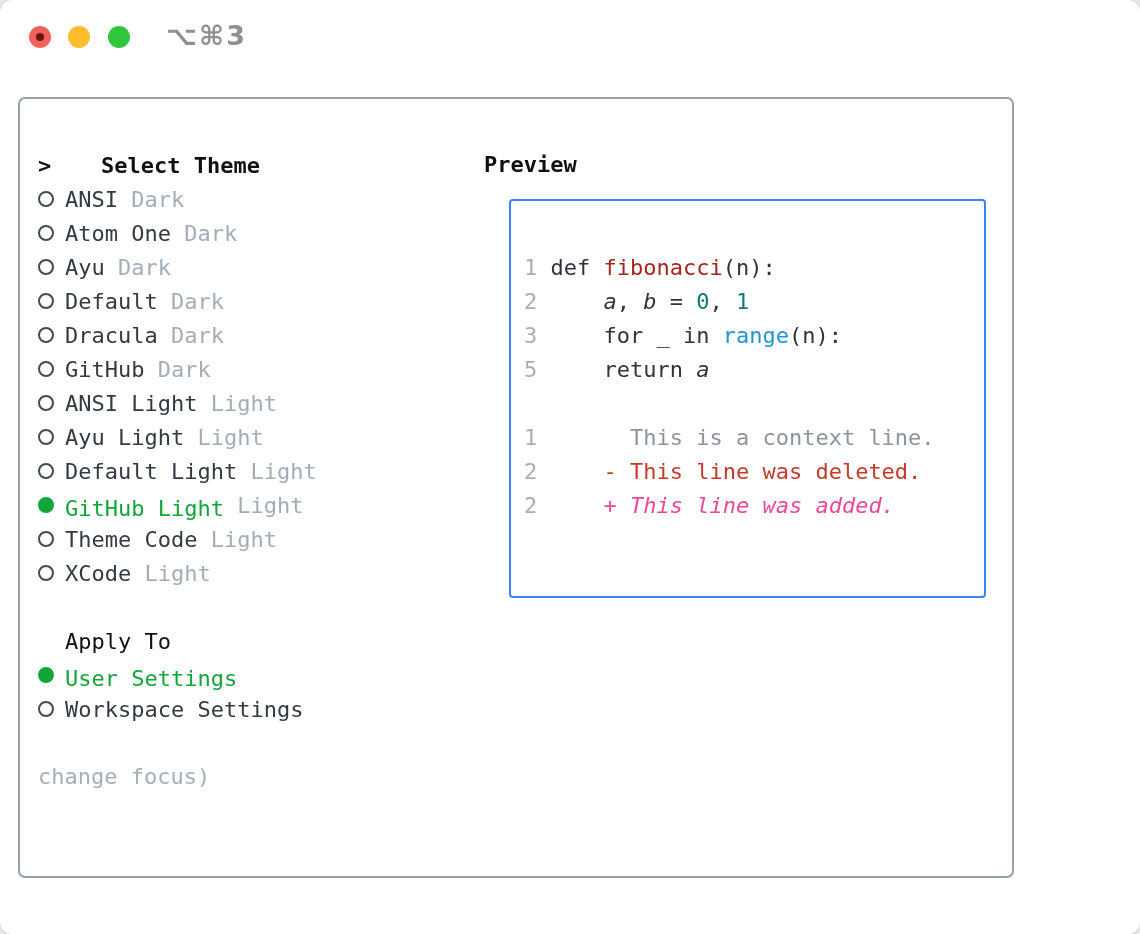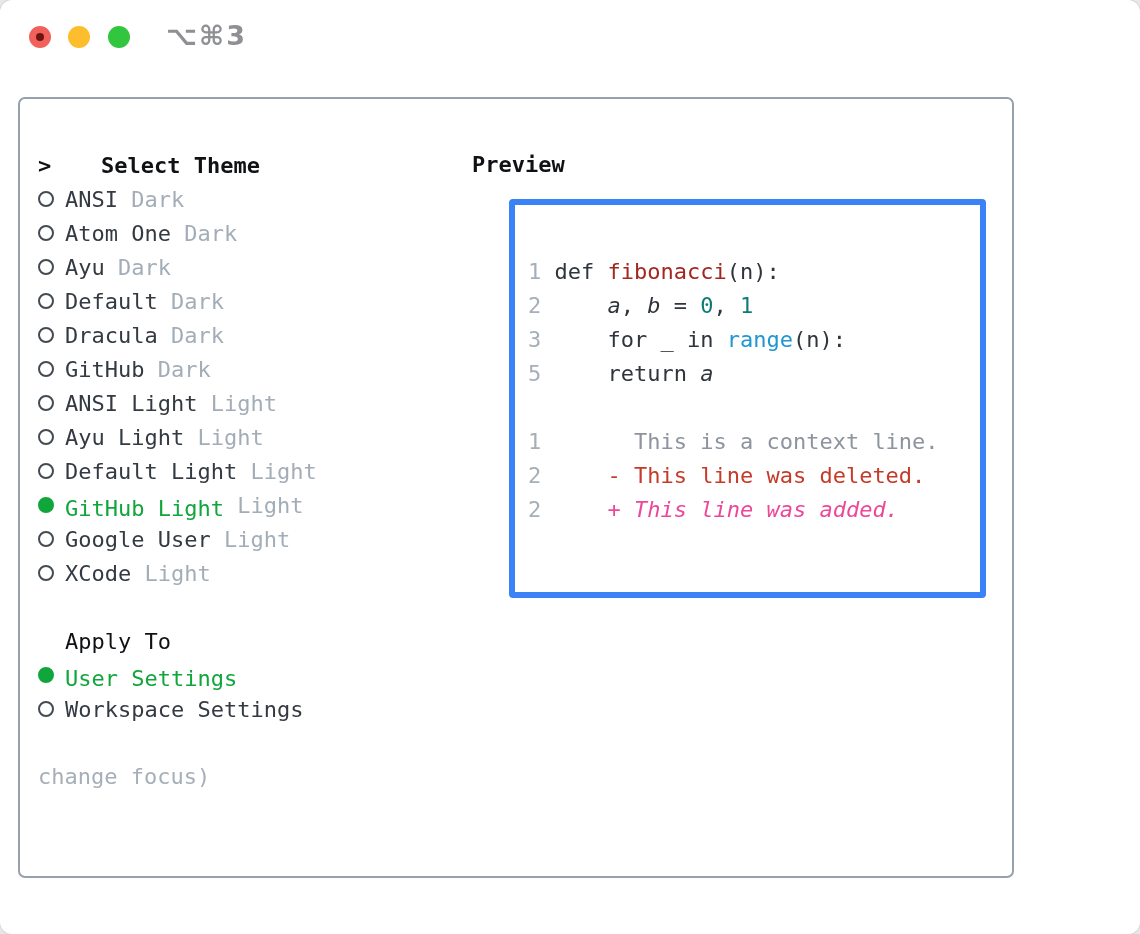--- a/index.html
+++ b/index.html
@@ -43,25 +43,25 @@
   .radio { width: 12px; height: 12px; border-radius: 50%; border: 2px solid #434a52; box-sizing: content-box; }
   .radio.sel { background: #10a63b; border-color: #10a63b; }
   .hdr { font-weight: bold; color: #0f1114; margin-left: 36px; }
   .subhdr { color: #0f1114; }
   .lbl { color: #343a42; }
   .lbl.green { color: #10a63b; margin-top: 7px; }
   .variant { color: #a3adb8; }
   .hint { color: #a6afb9; height: 34px; line-height: 34px; white-space: pre; }
 
   
-  .preview-title { position: absolute; left: 472px; top: 148px; height: 34px; line-height: 34px; font-size: 22px; font-weight: bold; color: #0f1114; }
+  .preview-title { position: absolute; left: 484px; top: 148px; height: 34px; line-height: 34px; font-size: 22px; font-weight: bold; color: #0f1114; }
   .preview-box {
     position: absolute; left: 509px; top: 199px;
     width: 477px; height: 399px;
-    border: 6px solid #3b82f6; border-radius: 4px;
+    border: 2px solid #3b82f6; border-radius: 4px;
     box-sizing: border-box; background: #ffffff;
     padding: 50px 6px 0 13px; overflow: hidden;
   }
   .code-line { height: 34px; line-height: 34px; font-size: 22px; white-space: pre; }
   .seg { white-space: pre; }
   .ln   { color: #a6aeb8; }
   .k    { color: #2f353c; }
   .fn   { color: #a3261f; }
   .num  { color: #0e7c74; }
   .call { color: #2095d2; }
@@ -91,21 +91,21 @@
       <div class="row"><span class="marker"><span class="radio"></span></span><span class="lbl">ANSI</span><span class="variant"> Dark</span></div>
       <div class="row"><span class="marker"><span class="radio"></span></span><span class="lbl">Atom One</span><span class="variant"> Dark</span></div>
       <div class="row"><span class="marker"><span class="radio"></span></span><span class="lbl">Ayu</span><span class="variant"> Dark</span></div>
       <div class="row"><span class="marker"><span class="radio"></span></span><span class="lbl">Default</span><span class="variant"> Dark</span></div>
       <div class="row"><span class="marker"><span class="radio"></span></span><span class="lbl">Dracula</span><span class="variant"> Dark</span></div>
       <div class="row"><span class="marker"><span class="radio"></span></span><span class="lbl">GitHub</span><span class="variant"> Dark</span></div>
       <div class="row"><span class="marker"><span class="radio"></span></span><span class="lbl">ANSI Light</span><span class="variant"> Light</span></div>
       <div class="row"><span class="marker"><span class="radio"></span></span><span class="lbl">Ayu Light</span><span class="variant"> Light</span></div>
       <div class="row"><span class="marker"><span class="radio"></span></span><span class="lbl">Default Light</span><span class="variant"> Light</span></div>
       <div class="row"><span class="marker"><span class="radio sel"></span></span><span class="lbl green">GitHub Light</span><span class="variant"> Light</span></div>
-      <div class="row"><span class="marker"><span class="radio"></span></span><span class="lbl">Google User</span><span class="variant"> Light</span></div>
+      <div class="row"><span class="marker"><span class="radio"></span></span><span class="lbl">Theme Code</span><span class="variant"> Light</span></div>
       <div class="row"><span class="marker"><span class="radio"></span></span><span class="lbl">XCode</span><span class="variant"> Light</span></div>
       <div class="row spacer"></div>
       <div class="row"><span class="marker"></span><span class="subhdr">Apply To</span></div>
       <div class="row"><span class="marker"><span class="radio sel"></span></span><span class="lbl green">User Settings</span></div>
       <div class="row"><span class="marker"><span class="radio"></span></span><span class="lbl">Workspace Settings</span></div>
       <div class="row spacer"></div>
       <div class="hint">change focus)</div>
     </div>
 
   <div class="preview-title">Preview</div>

